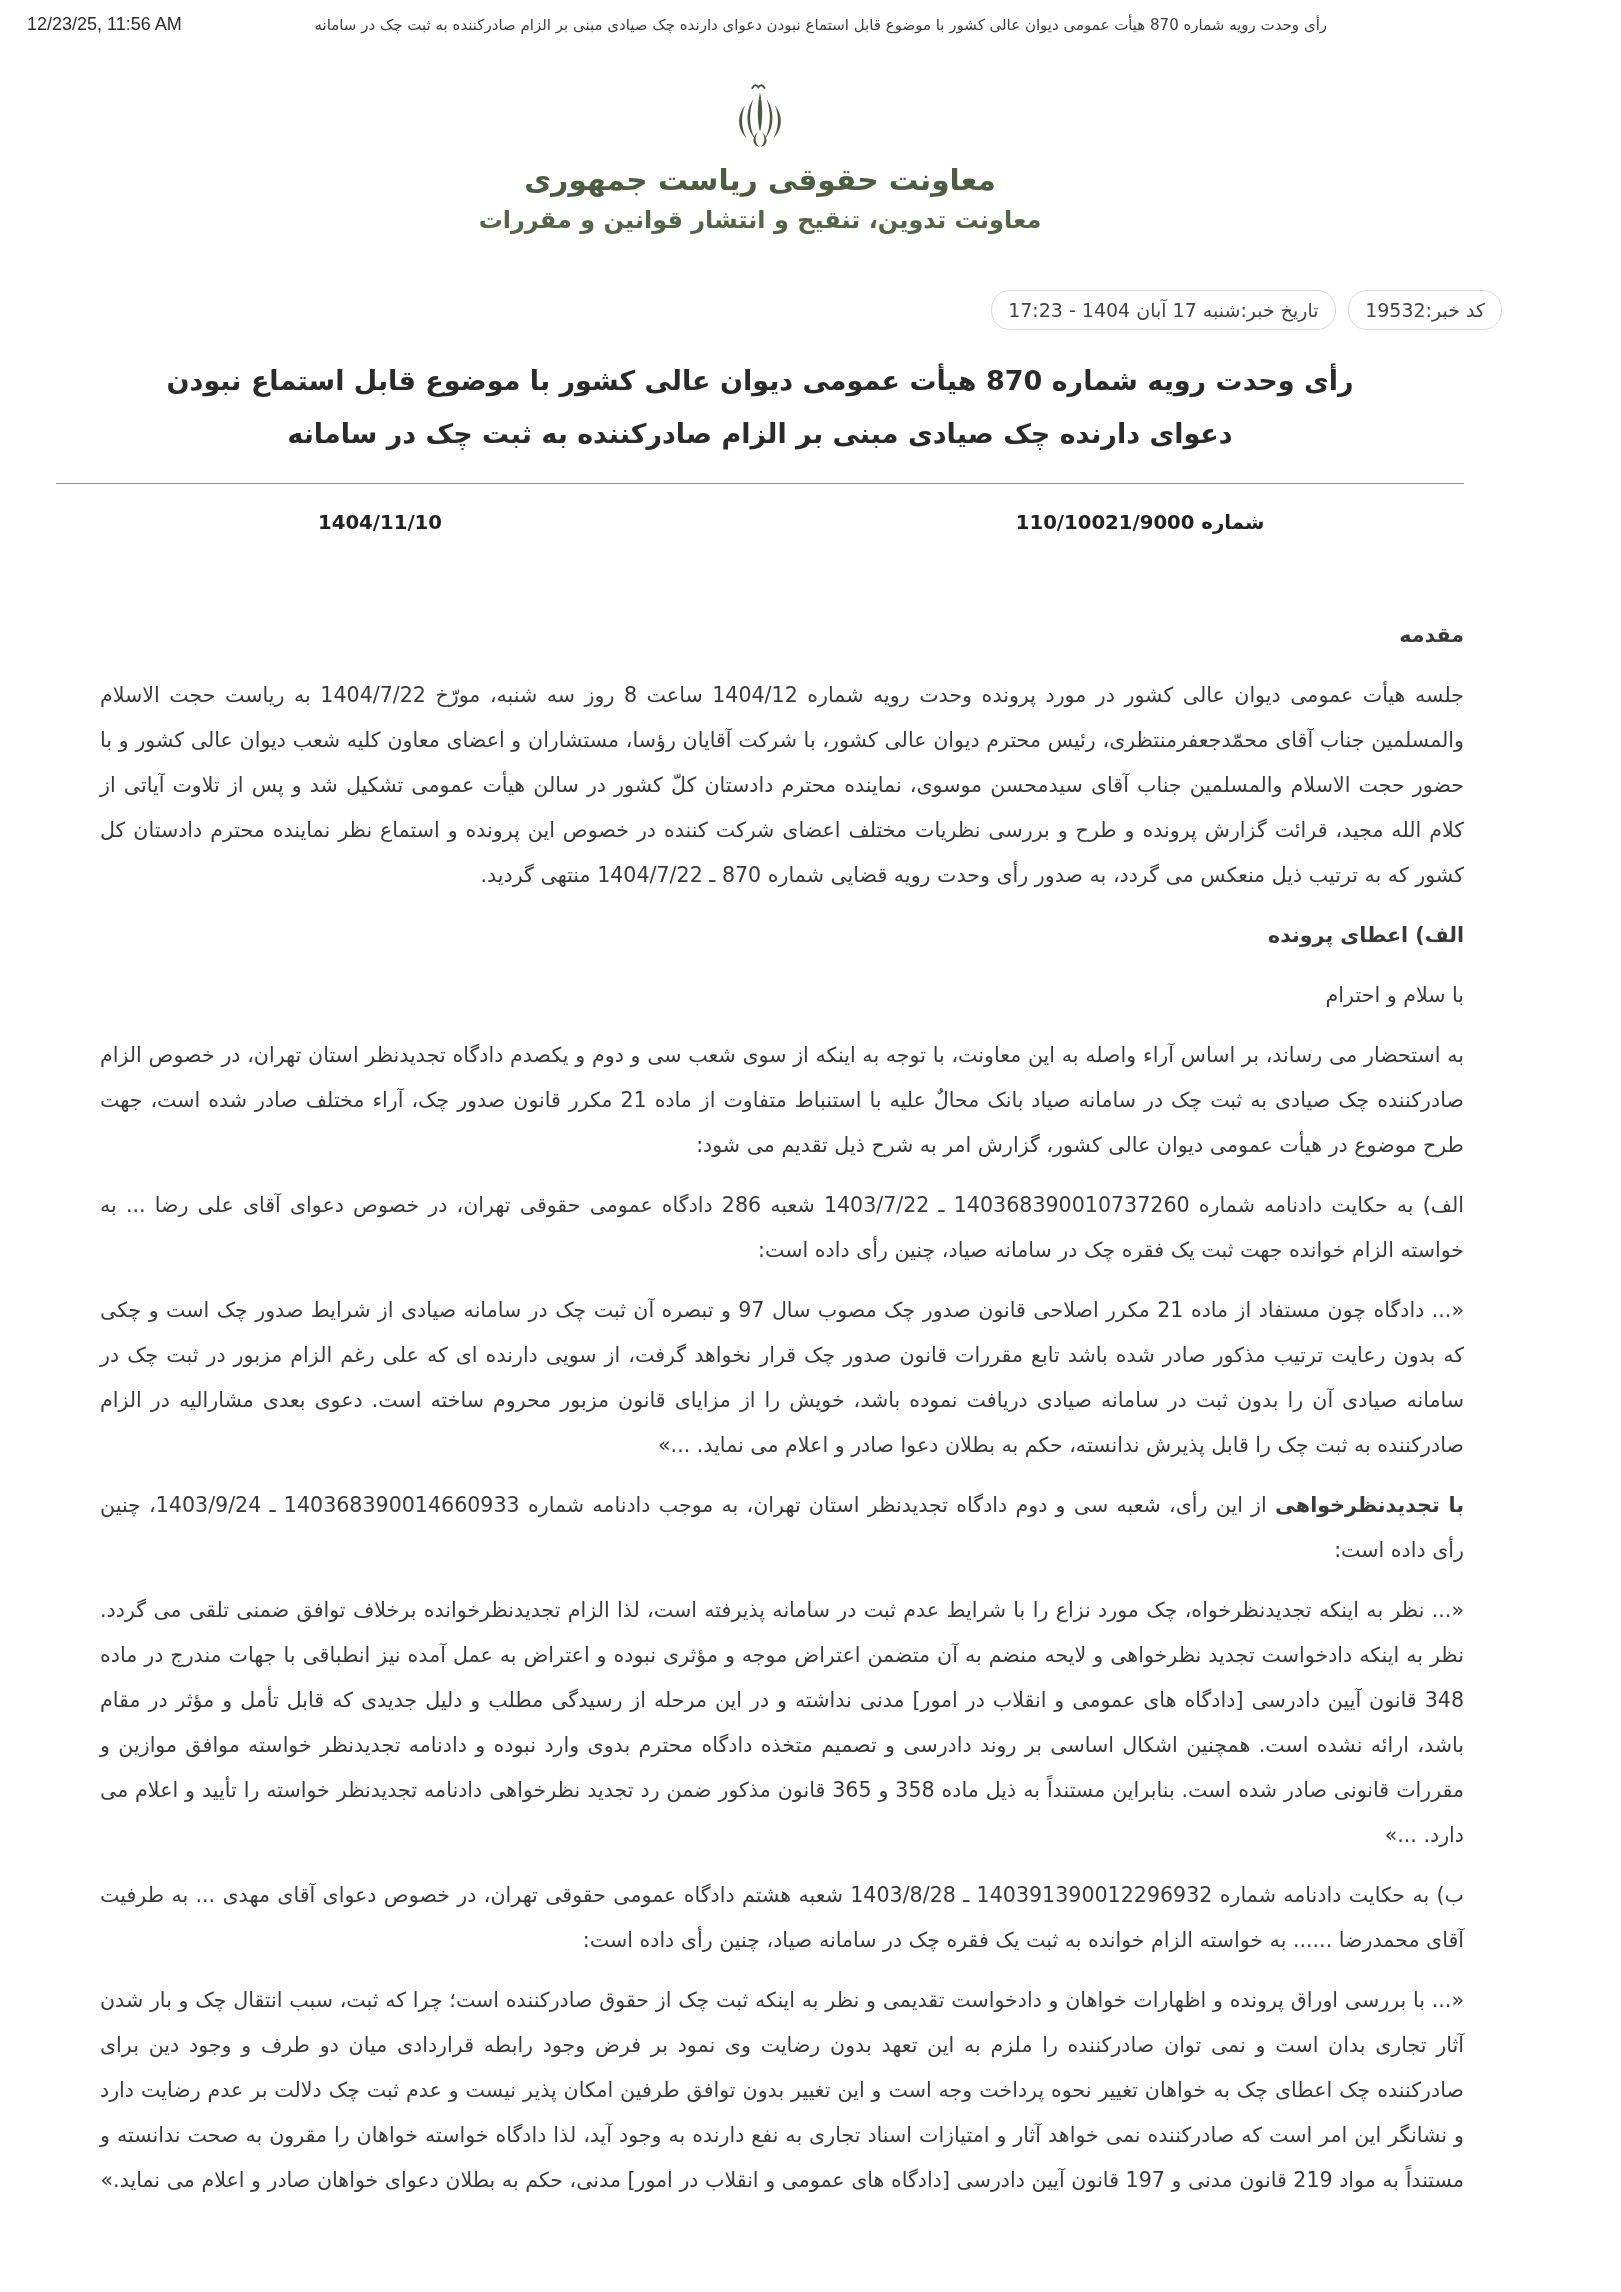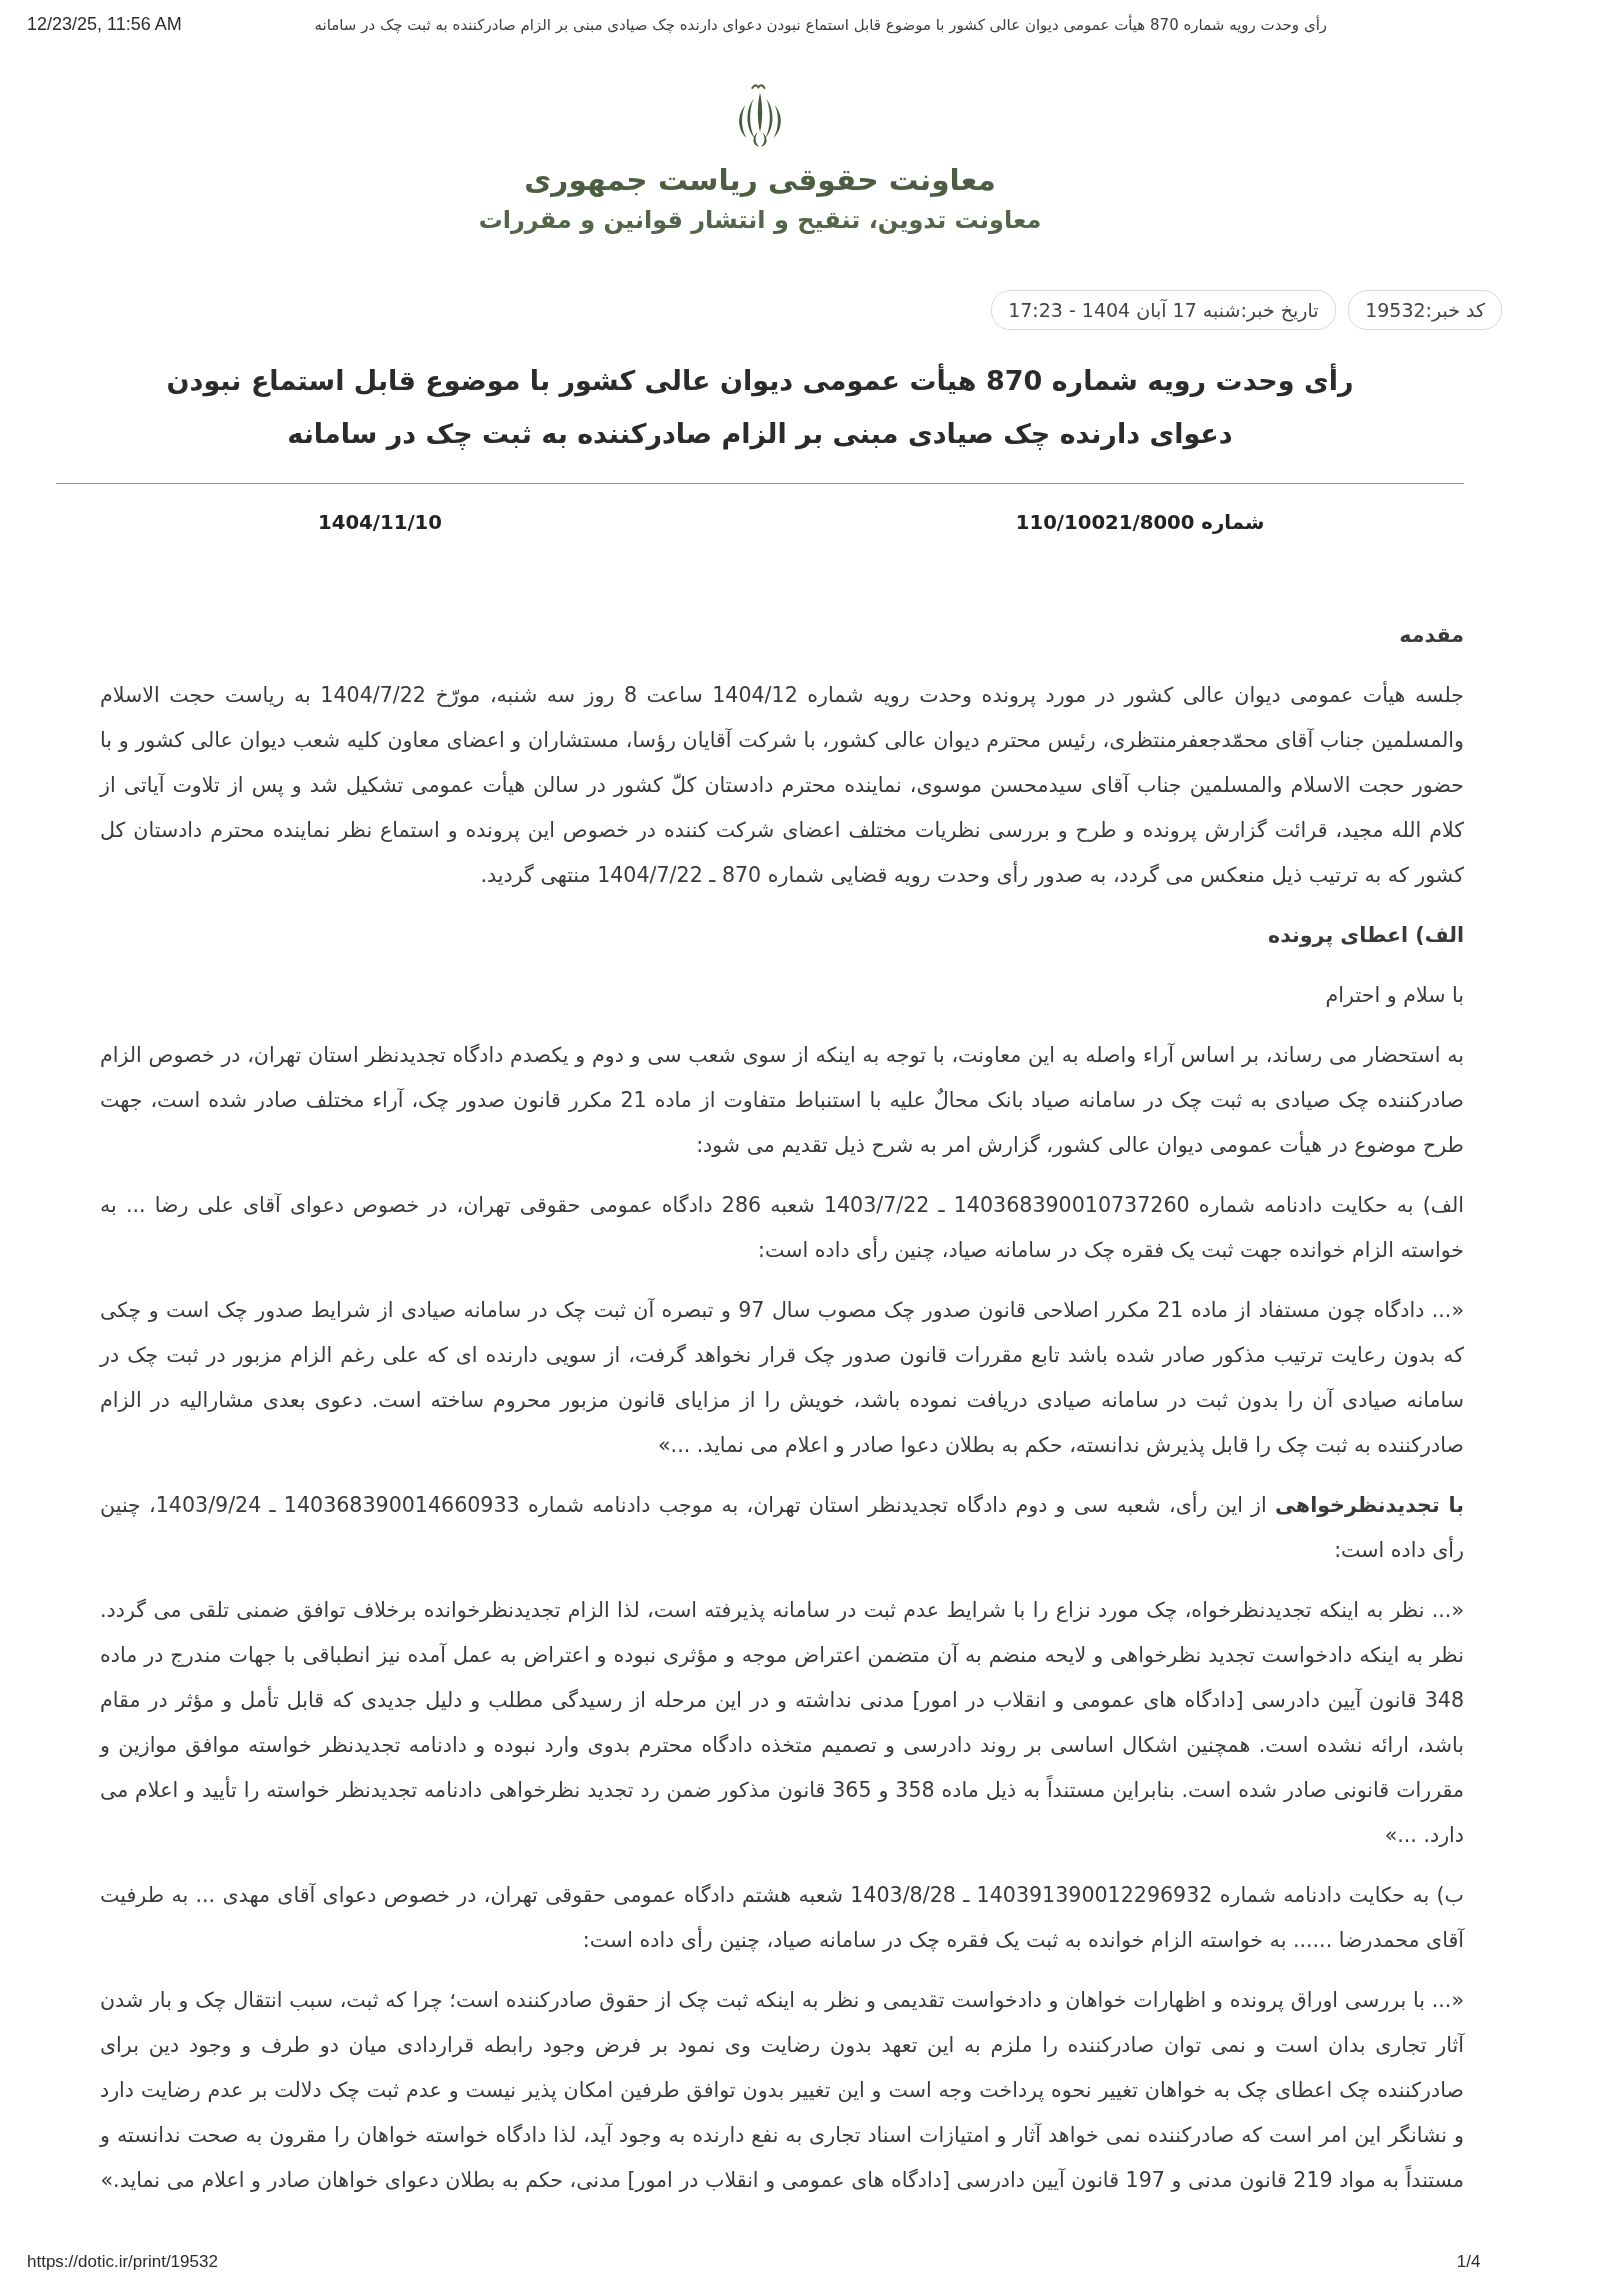--- a/index.html
+++ b/index.html
@@ -109,37 +109,33 @@
   <div class="meta-row">
     <span class="badge">کد خبر:19532</span>
     <span class="badge">تاریخ خبر:شنبه 17 آبان 1404 - 17:23</span>
   </div>
 
   <h1 class="article-title">رأی وحدت رویه شماره 870 هیأت عمومی دیوان عالی کشور با موضوع قابل استماع نبودن دعوای دارنده چک صیادی مبنی بر الزام صادرکننده به ثبت چک در سامانه</h1>
 
   <hr class="rule">
 
   <div class="number-row">
-    <div class="cell">شماره 110/10021/8000</div>
+    <div class="cell">شماره 110/10021/9000</div>
     <div class="cell">1404/11/10</div>
   </div>
 
   <div class="article-body">
       <p class="block b-heading">مقدمه</p>
       <p class="block b-normal">جلسه هیأت عمومی دیوان عالی کشور در مورد پرونده وحدت رویه شماره 1404/12 ساعت 8 روز سه شنبه، مورّخ 1404/7/22 به ریاست حجت الاسلام والمسلمین جناب آقای محمّدجعفرمنتظری، رئیس محترم دیوان عالی کشور، با شرکت آقایان رؤسا، مستشاران و اعضای معاون کلیه شعب دیوان عالی کشور و با حضور حجت الاسلام والمسلمین جناب آقای سیدمحسن موسوی، نماینده محترم دادستان کلّ کشور در سالن هیأت عمومی تشکیل شد و پس از تلاوت آیاتی از کلام الله مجید، قرائت گزارش پرونده و طرح و بررسی نظریات مختلف اعضای شرکت کننده در خصوص این پرونده و استماع نظر نماینده محترم دادستان کل کشور که به ترتیب ذیل منعکس می گردد، به صدور رأی وحدت رویه قضایی شماره 870 ـ 1404/7/22 منتهی گردید.</p>
       <p class="block b-heading">الف) اعطای پرونده</p>
       <p class="block b-normal">با سلام و احترام</p>
       <p class="block b-normal">به استحضار می رساند، بر اساس آراء واصله به این معاونت، با توجه به اینکه از سوی شعب سی و دوم و یکصدم دادگاه تجدیدنظر استان تهران، در خصوص الزام صادرکننده چک صیادی به ثبت چک در سامانه صیاد بانک محالٌ علیه با استنباط متفاوت از ماده 21 مکرر قانون صدور چک، آراء مختلف صادر شده است، جهت طرح موضوع در هیأت عمومی دیوان عالی کشور، گزارش امر به شرح ذیل تقدیم می شود:</p>
       <p class="block b-normal">الف) به حکایت دادنامه شماره 140368390010737260 ـ 1403/7/22 شعبه 286 دادگاه عمومی حقوقی تهران، در خصوص دعوای آقای علی رضا ... به خواسته الزام خوانده جهت ثبت یک فقره چک در سامانه صیاد، چنین رأی داده است:</p>
       <p class="block b-normal">«... دادگاه چون مستفاد از ماده 21 مکرر اصلاحی قانون صدور چک مصوب سال 97 و تبصره آن ثبت چک در سامانه صیادی از شرایط صدور چک است و چکی که بدون رعایت ترتیب مذکور صادر شده باشد تابع مقررات قانون صدور چک قرار نخواهد گرفت، از سویی دارنده ای که علی رغم الزام مزبور در ثبت چک در سامانه صیادی آن را بدون ثبت در سامانه صیادی دریافت نموده باشد، خویش را از مزایای قانون مزبور محروم ساخته است. دعوی بعدی مشارالیه در الزام صادرکننده به ثبت چک را قابل پذیرش ندانسته، حکم به بطلان دعوا صادر و اعلام می نماید. ...»</p>
       <p class="block b-normal"><strong>با تجدیدنظرخواهی</strong> از این رأی، شعبه سی و دوم دادگاه تجدیدنظر استان تهران، به موجب دادنامه شماره 140368390014660933 ـ 1403/9/24، چنین رأی داده است:</p>
       <p class="block b-normal">«... نظر به اینکه تجدیدنظرخواه، چک مورد نزاع را با شرایط عدم ثبت در سامانه پذیرفته است، لذا الزام تجدیدنظرخوانده برخلاف توافق ضمنی تلقی می گردد. نظر به اینکه دادخواست تجدید نظرخواهی و لایحه منضم به آن متضمن اعتراض موجه و مؤثری نبوده و اعتراض به عمل آمده نیز انطباقی با جهات مندرج در ماده 348 قانون آیین دادرسی [دادگاه های عمومی و انقلاب در امور] مدنی نداشته و در این مرحله از رسیدگی مطلب و دلیل جدیدی که قابل تأمل و مؤثر در مقام باشد، ارائه نشده است. همچنین اشکال اساسی بر روند دادرسی و تصمیم متخذه دادگاه محترم بدوی وارد نبوده و دادنامه تجدیدنظر خواسته موافق موازین و مقررات قانونی صادر شده است. بنابراین مستنداً به ذیل ماده 358 و 365 قانون مذکور ضمن رد تجدید نظرخواهی دادنامه تجدیدنظر خواسته را تأیید و اعلام می دارد. ...»</p>
       <p class="block b-normal">ب) به حکایت دادنامه شماره 140391390012296932 ـ 1403/8/28 شعبه هشتم دادگاه عمومی حقوقی تهران، در خصوص دعوای آقای مهدی ... به طرفیت آقای محمدرضا ...... به خواسته الزام خوانده به ثبت یک فقره چک در سامانه صیاد، چنین رأی داده است:</p>
       <p class="block b-normal">«... با بررسی اوراق پرونده و اظهارات خواهان و دادخواست تقدیمی و نظر به اینکه ثبت چک از حقوق صادرکننده است؛ چرا که ثبت، سبب انتقال چک و بار شدن آثار تجاری بدان است و نمی توان صادرکننده را ملزم به این تعهد بدون رضایت وی نمود بر فرض وجود رابطه قراردادی میان دو طرف و وجود دین برای صادرکننده چک اعطای چک به خواهان تغییر نحوه پرداخت وجه است و این تغییر بدون توافق طرفین امکان پذیر نیست و عدم ثبت چک دلالت بر عدم رضایت دارد و نشانگر این امر است که صادرکننده نمی خواهد آثار و امتیازات اسناد تجاری به نفع دارنده به وجود آید، لذا دادگاه خواسته خواهان را مقرون به صحت ندانسته و مستنداً به مواد 219 قانون مدنی و 197 قانون آیین دادرسی [دادگاه های عمومی و انقلاب در امور] مدنی، حکم به بطلان دعوای خواهان صادر و اعلام می نماید.»</p>
     </div>
 
-  <div class="print-footer">
-    <span class="pf-url">https://dotic.ir/print/19532</span>
-    <span class="pf-page">1/4</span>
-  </div>
 
 </div>
 
 
 </body></html>

